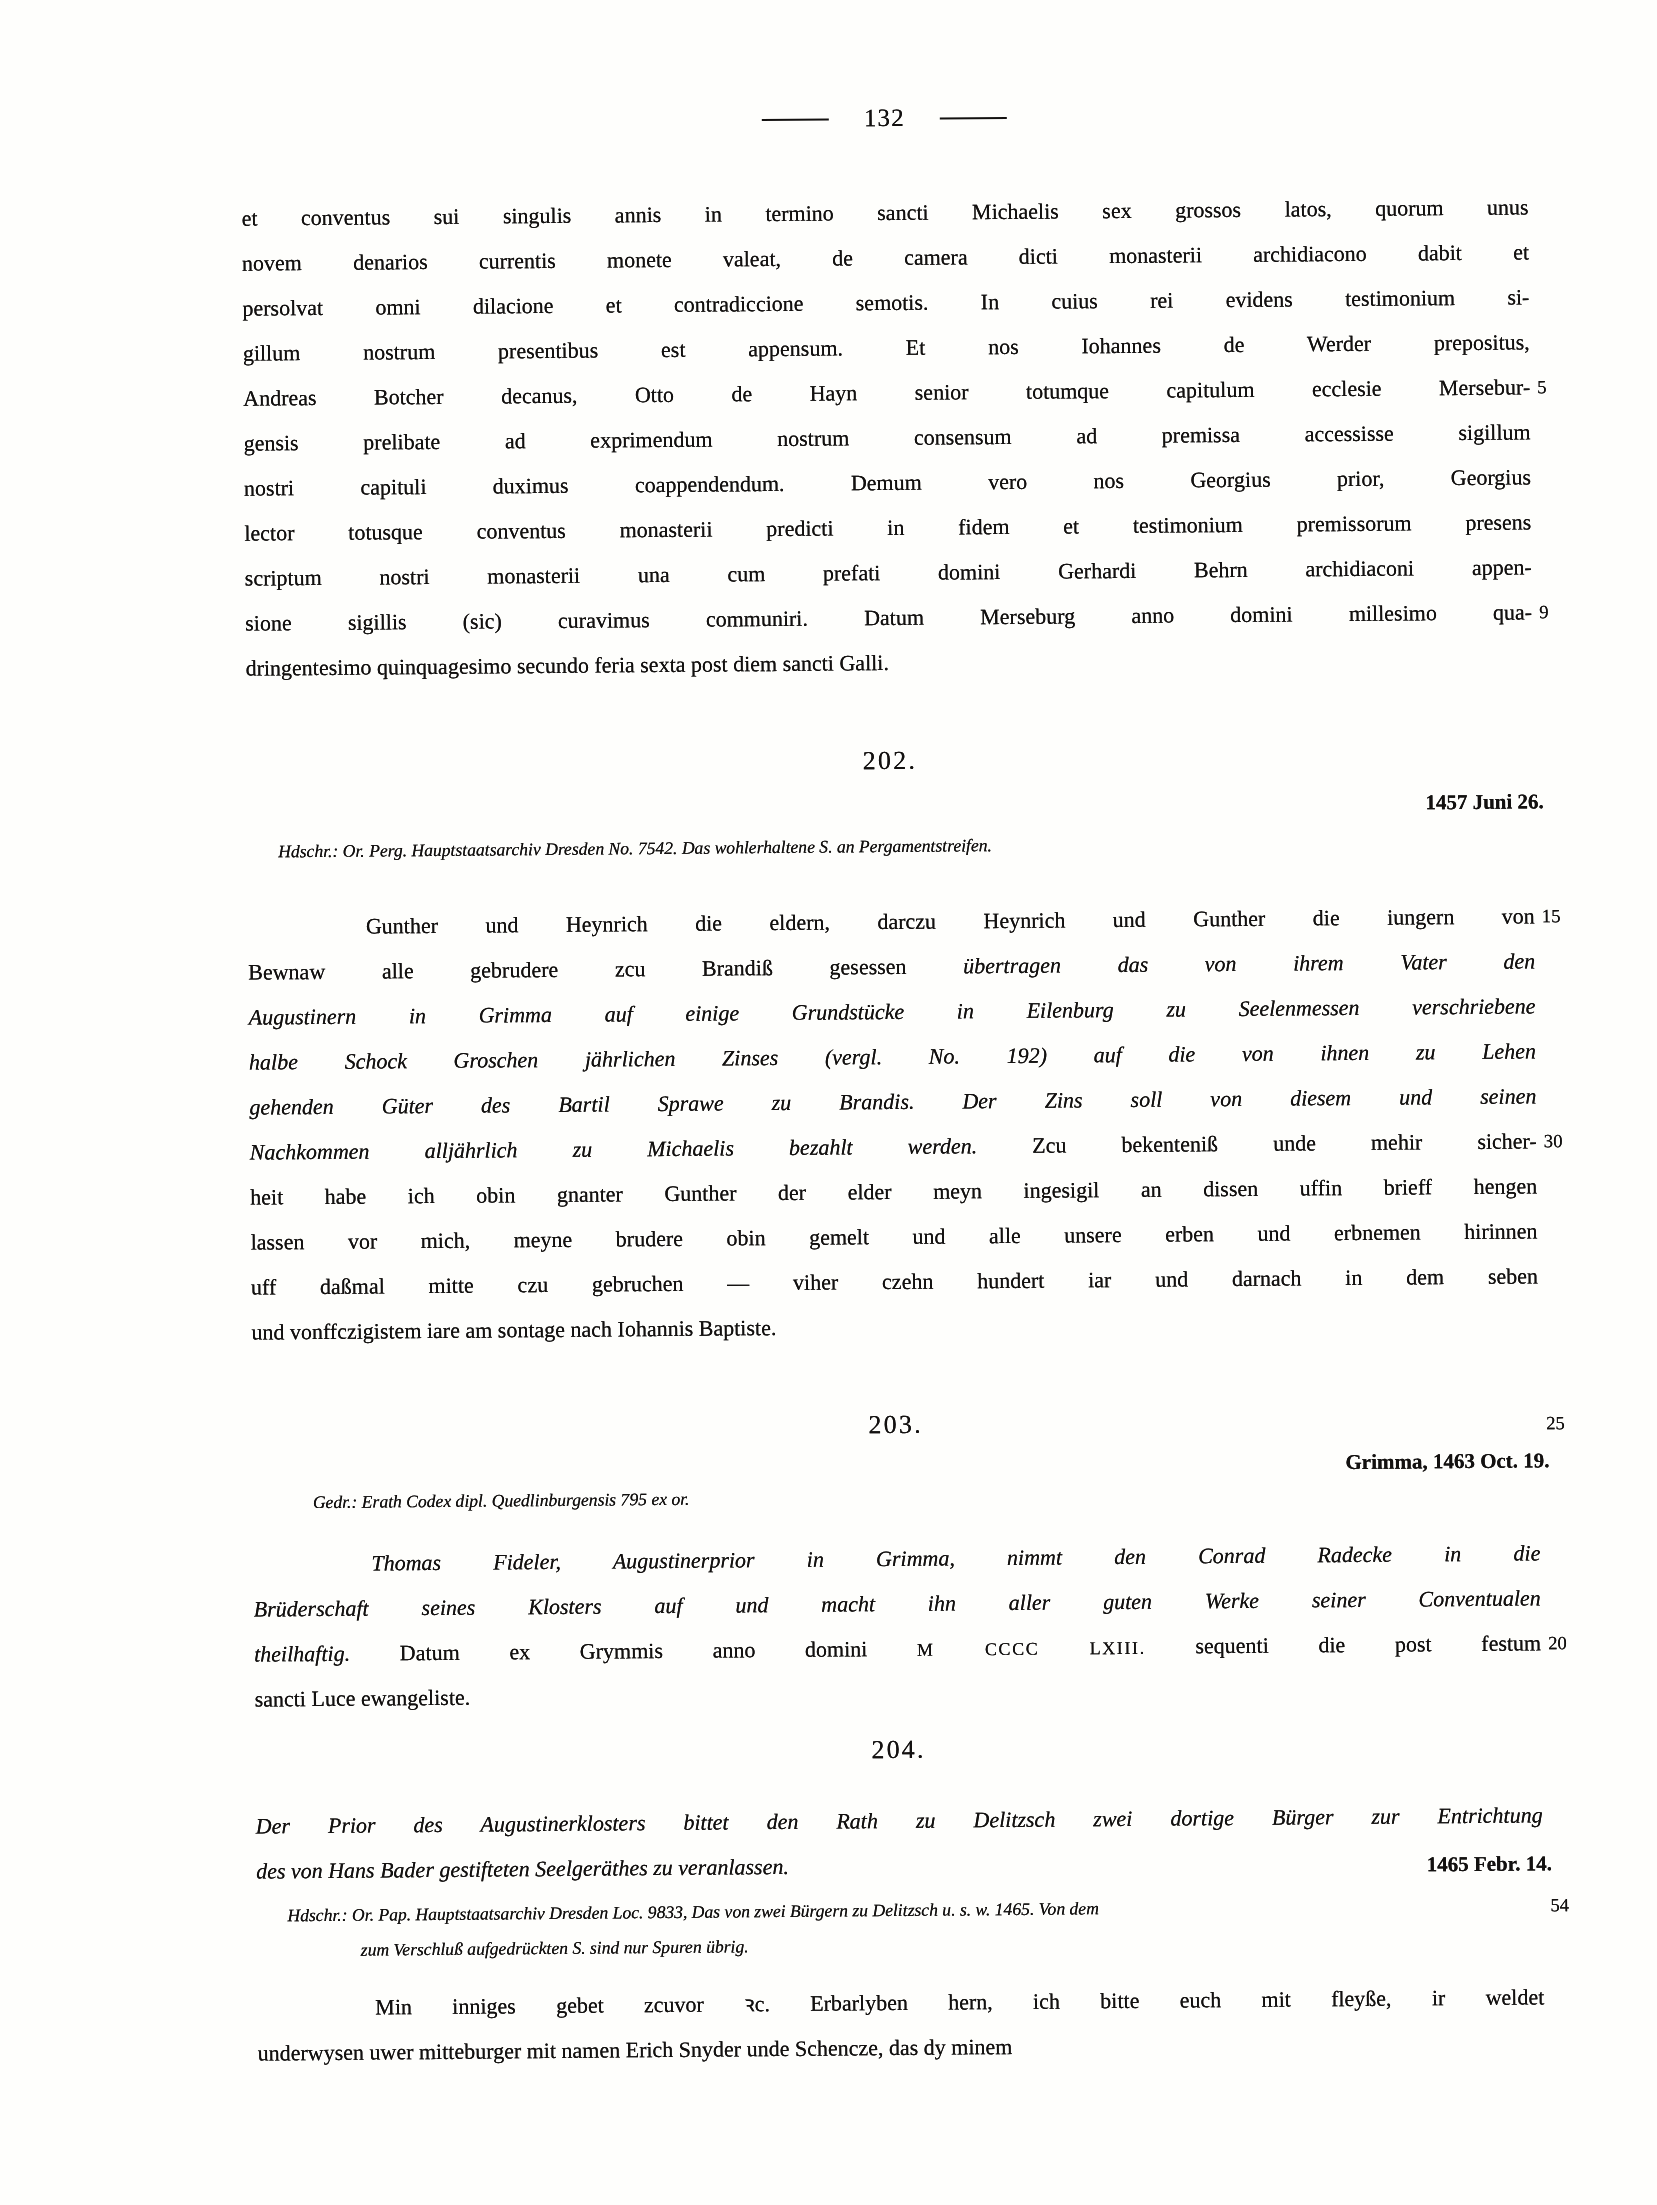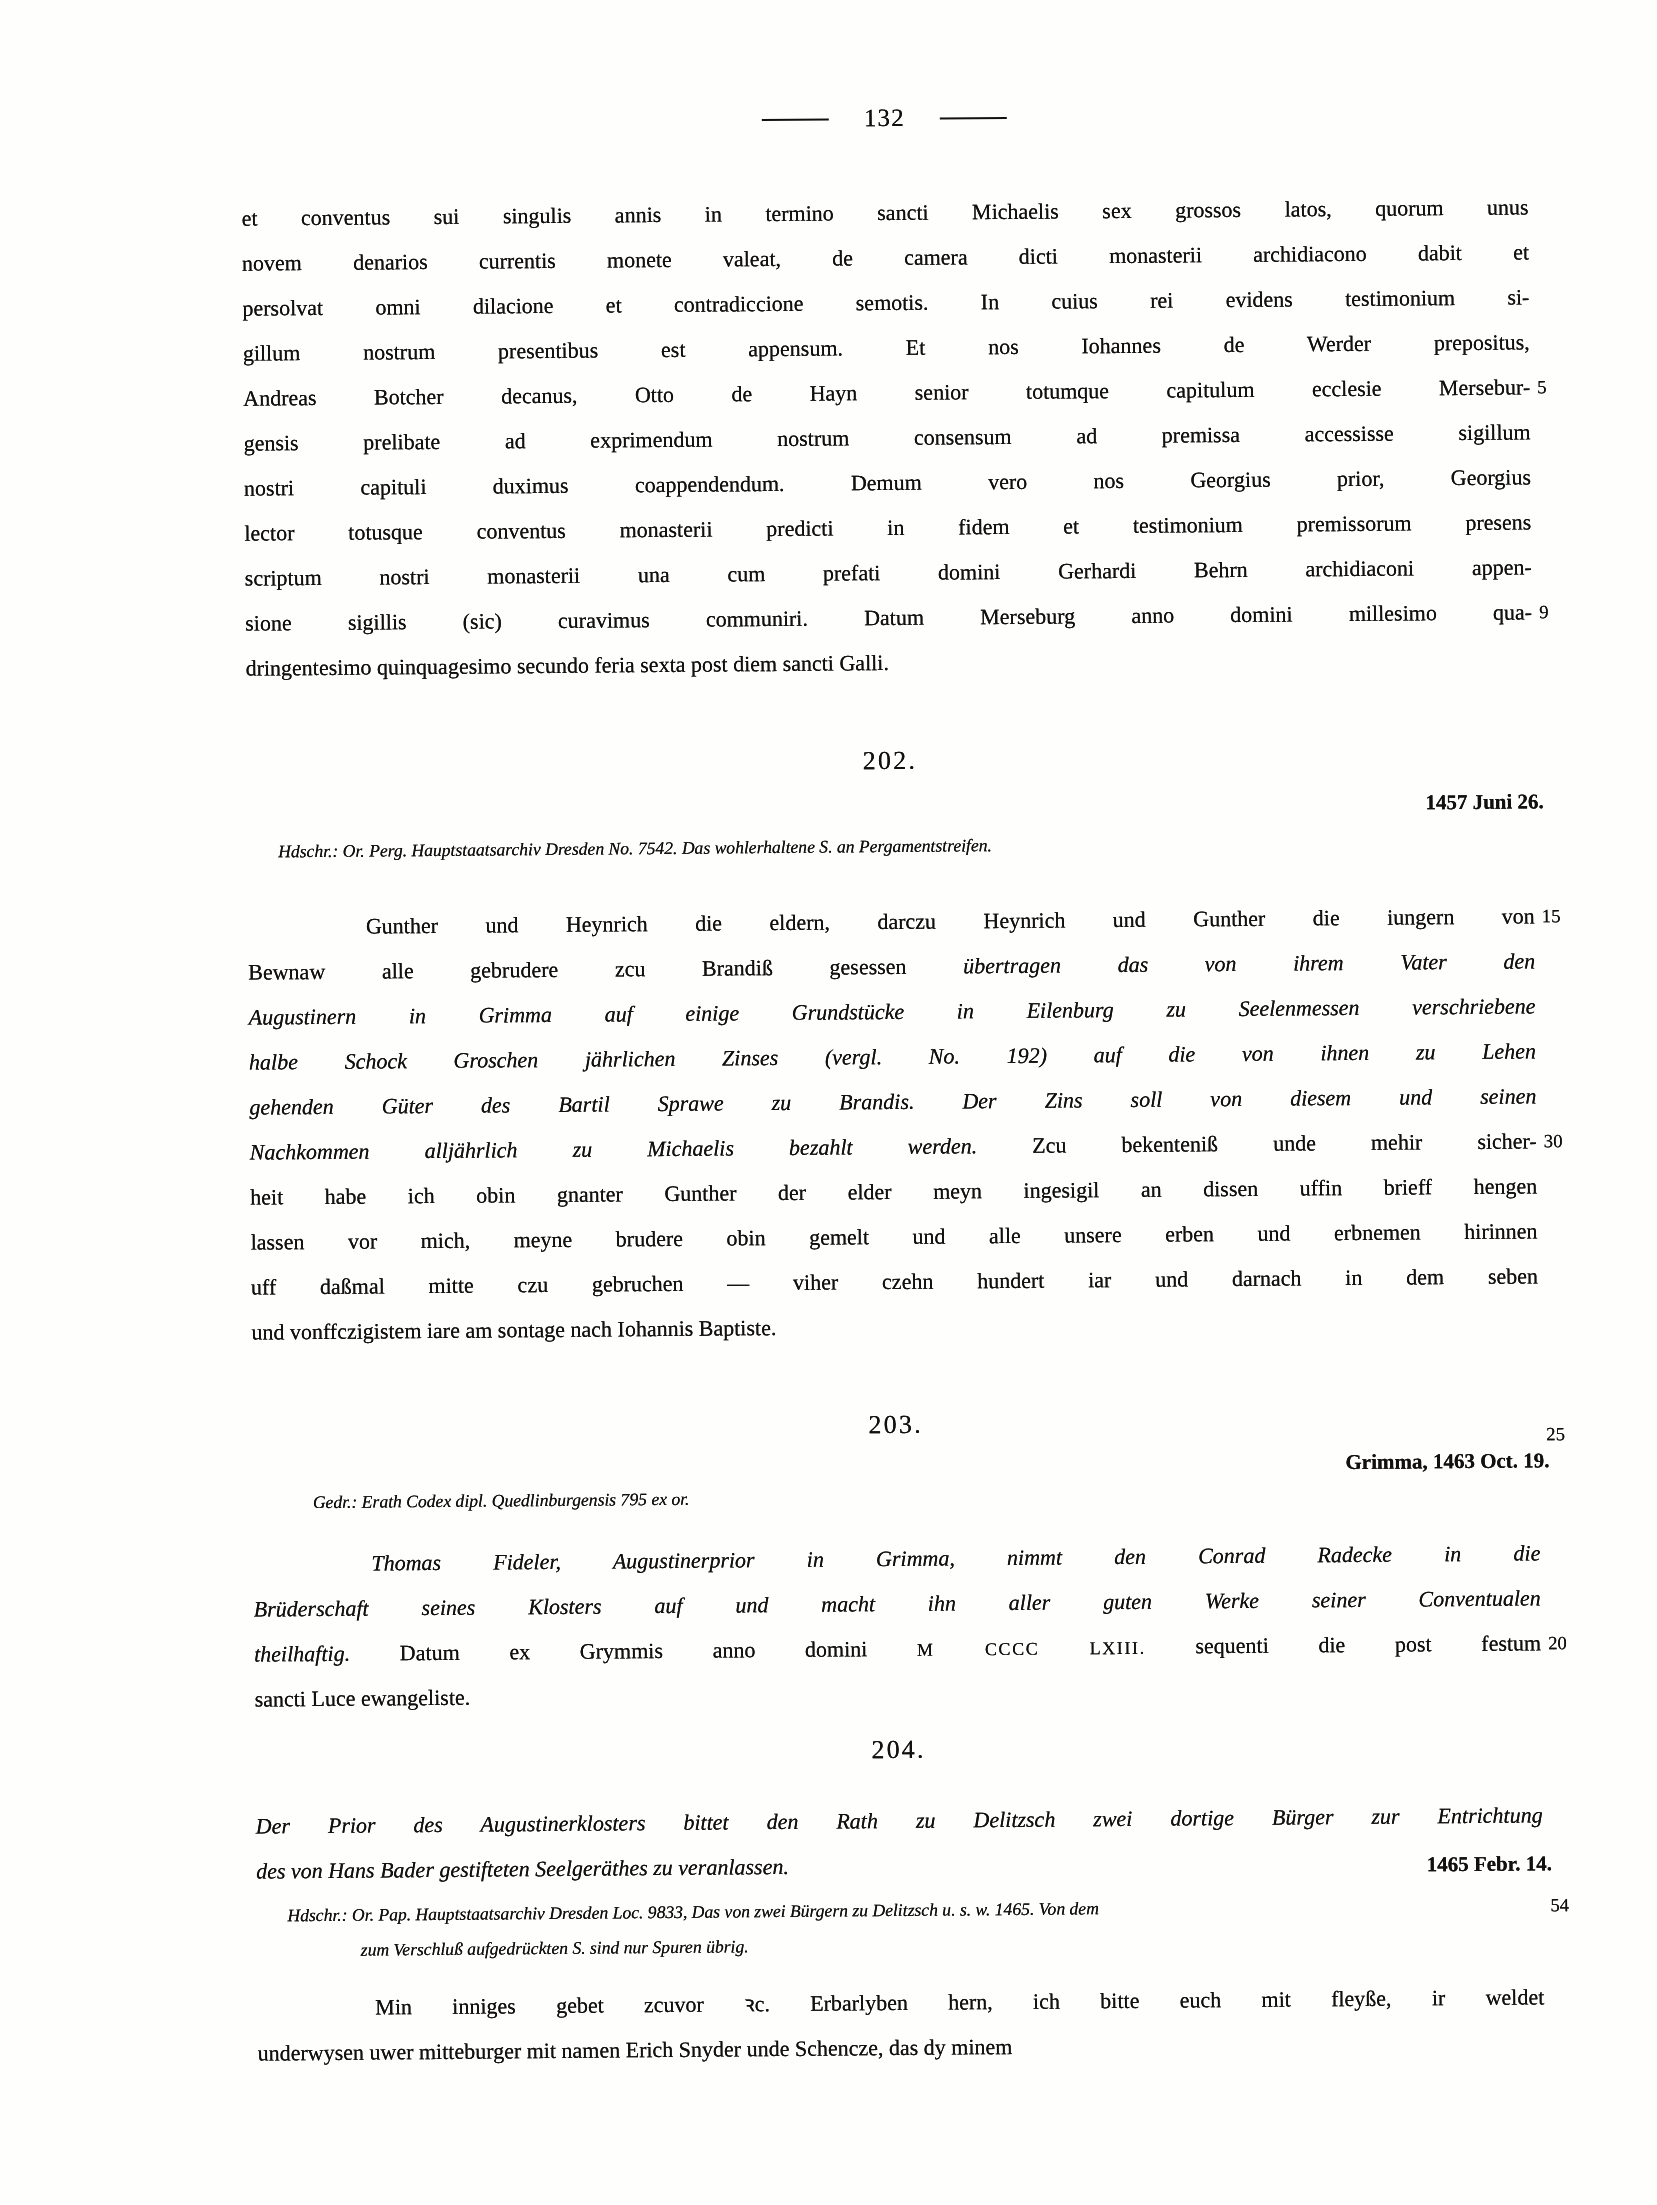--- a/index.html
+++ b/index.html
@@ -105,21 +105,21 @@
         <div class="line j"><span class="rm">heit habe ich obin gnanter Gunther der elder meyn ingesigil an dissen uffin brieff hengen</span></div>
         <div class="line j"><span class="rm">lassen vor mich, meyne brudere obin gemelt und alle unsere erben und erbnemen hirinnen</span></div>
         <div class="line j"><span class="rm">uff daßmal mitte czu gebruchen — viher czehn hundert iar und darnach in dem seben</span></div>
         <div class="line"><span class="rm">und vonffczigistem iare am sontage nach Iohannis Baptiste.</span></div>
       </div>
     </section>
 
     <section>
       <div class="headrow h203">
         <h2 class="docnum">203.</h2>
-        <span class="lineno" style="top:21px;">25</span>
+        <span class="lineno" style="top:10px;">25</span>
       </div>
       <div class="date d203">Grimma, 1463 Oct. 19.</div>
       <div class="src s203" style="padding-left:60px;">
         <span class="src-label">Gedr.:</span>
         <span>Erath Codex dipl. Quedlinburgensis 795 ex or.</span>
       </div>
       <div class="para summary p203">
         <div class="line j ind"><span>Thomas Fideler, Augustinerprior in Grimma, nimmt den Conrad Radecke in die</span></div>
         <div class="line j"><span>Brüderschaft seines Klosters auf und macht ihn aller guten Werke seiner Conventualen</span></div>
         <div class="line j">

